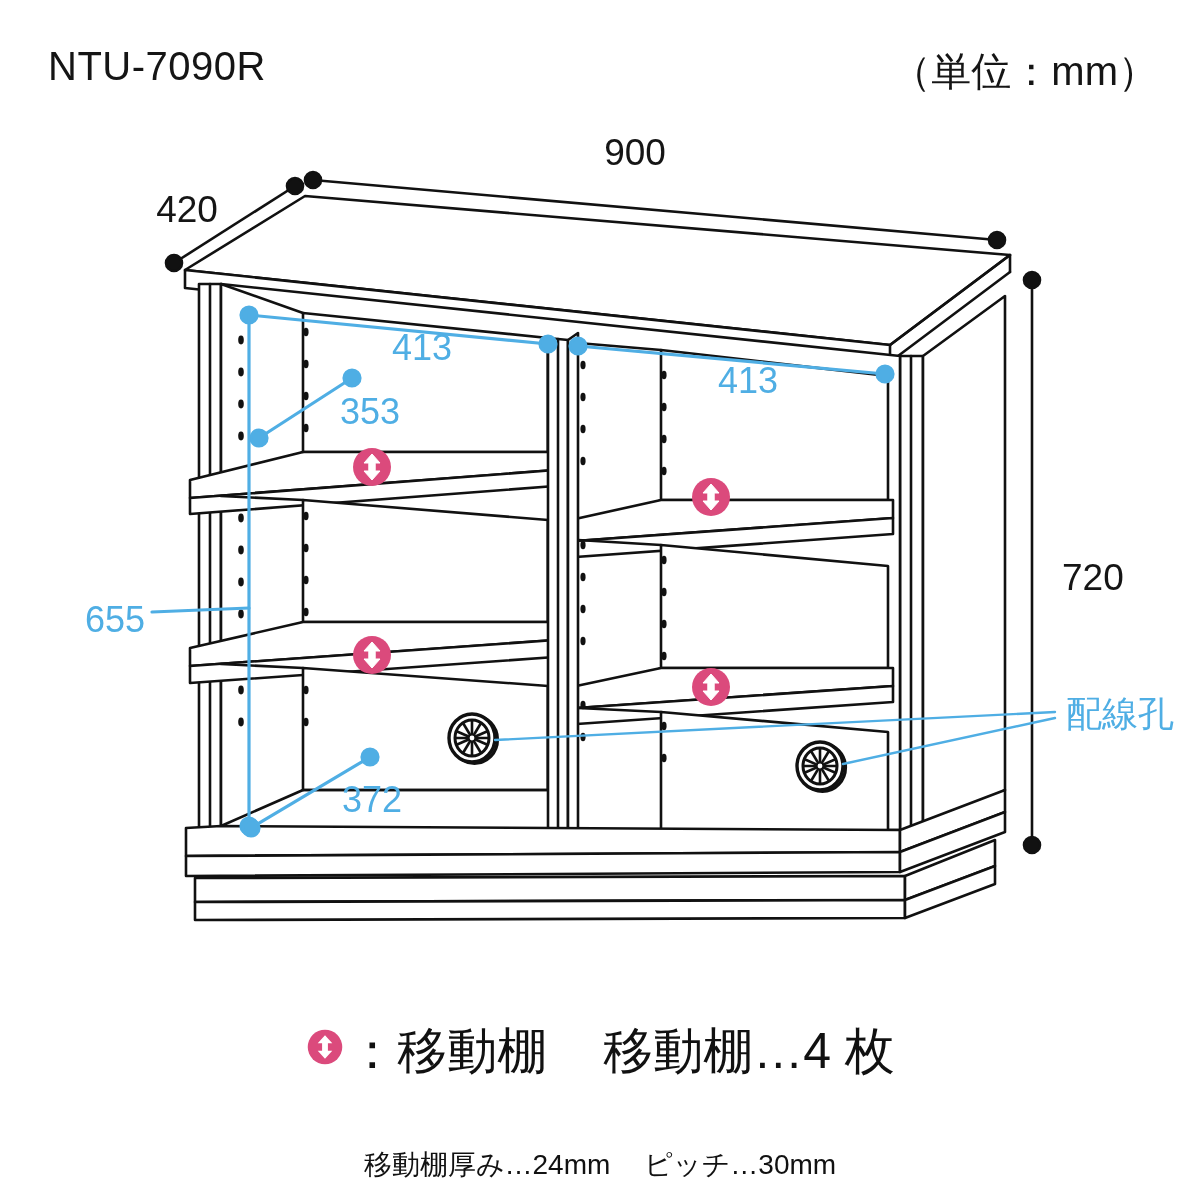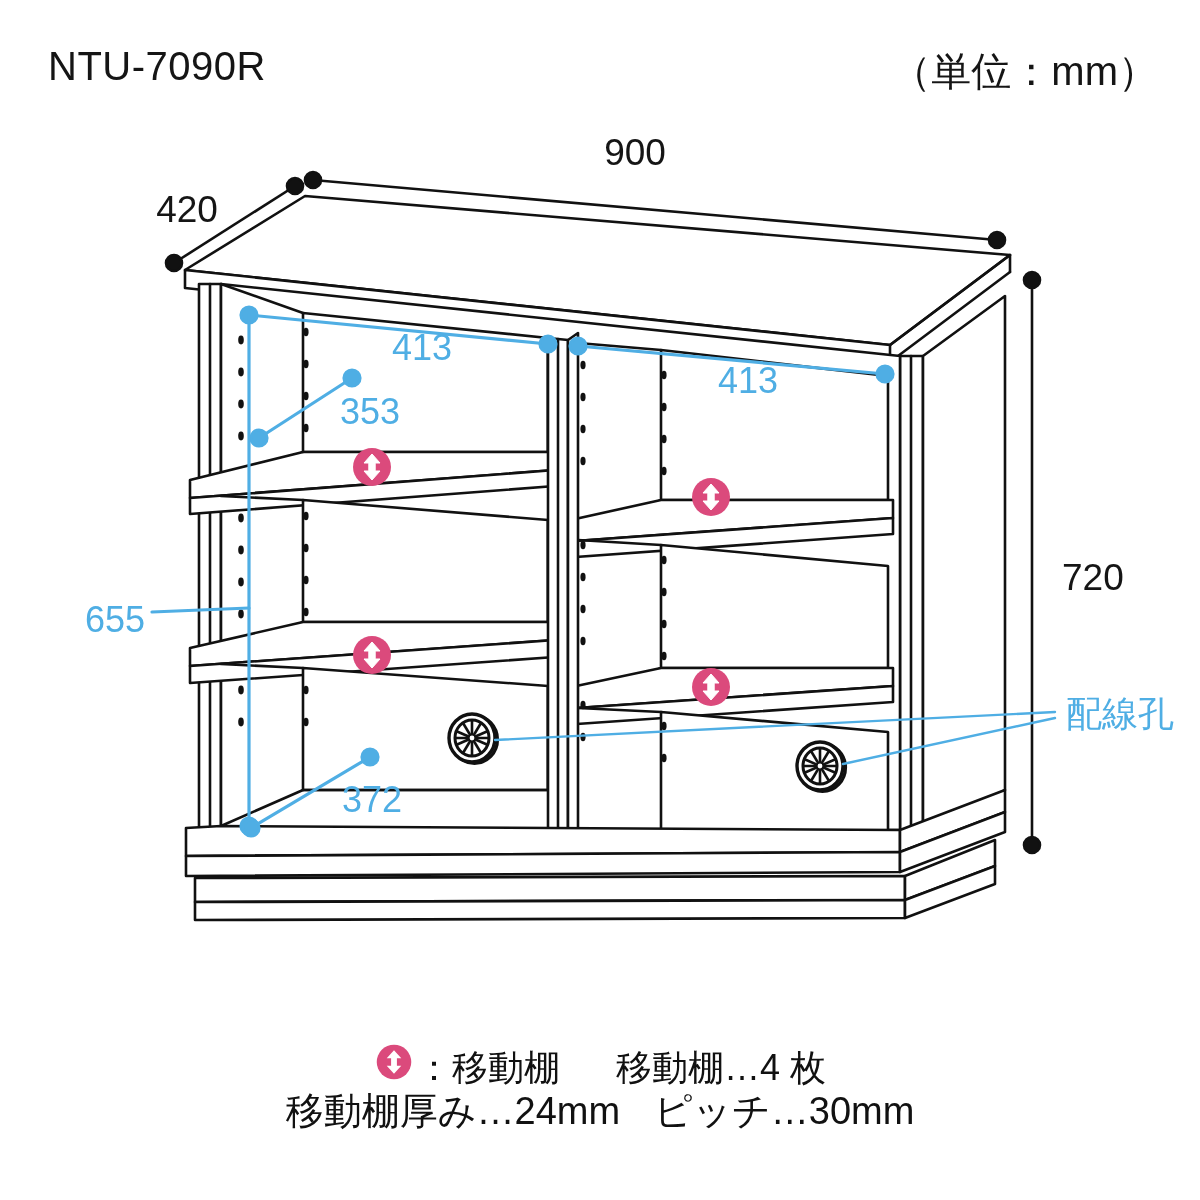--- a/index.html
+++ b/index.html
@@ -12,22 +12,22 @@
   }
   #root{position:relative;width:1200px;height:1200px;}
 
   .hdr{position:absolute;top:44px;}
   #model-no{left:48px;font-size:40px;letter-spacing:.5px;color:#151515;}
   #unit-note{right:42px;font-size:40px;color:#151515;text-align:right;}
 
   #figure{position:absolute;left:0;top:0;width:1200px;height:1010px;}
 
   .legend{position:absolute;left:0;width:1200px;text-align:center;color:#111;}
-  #legend-row-1{top:1018px;font-size:36px;margin-top:26px;}
-  #legend-row-2{top:1086px;font-size:38px;text-align:center;}
+  #legend-row-1{top:1018px;font-size:50px;}
+  #legend-row-2{top:1146px;font-size:28px;text-align:center;}
   .lg-seg{display:inline-block;vertical-align:middle;}
   .lg-gap{display:inline-block;width:56px;}
   .lg-gap-sm{display:inline-block;width:34px;}
   .lg-icon{display:inline-block;vertical-align:middle;margin-right:2px;position:relative;top:-2px;}
 </style>
 </head>
 <body>
 
 <div id="root">
 

